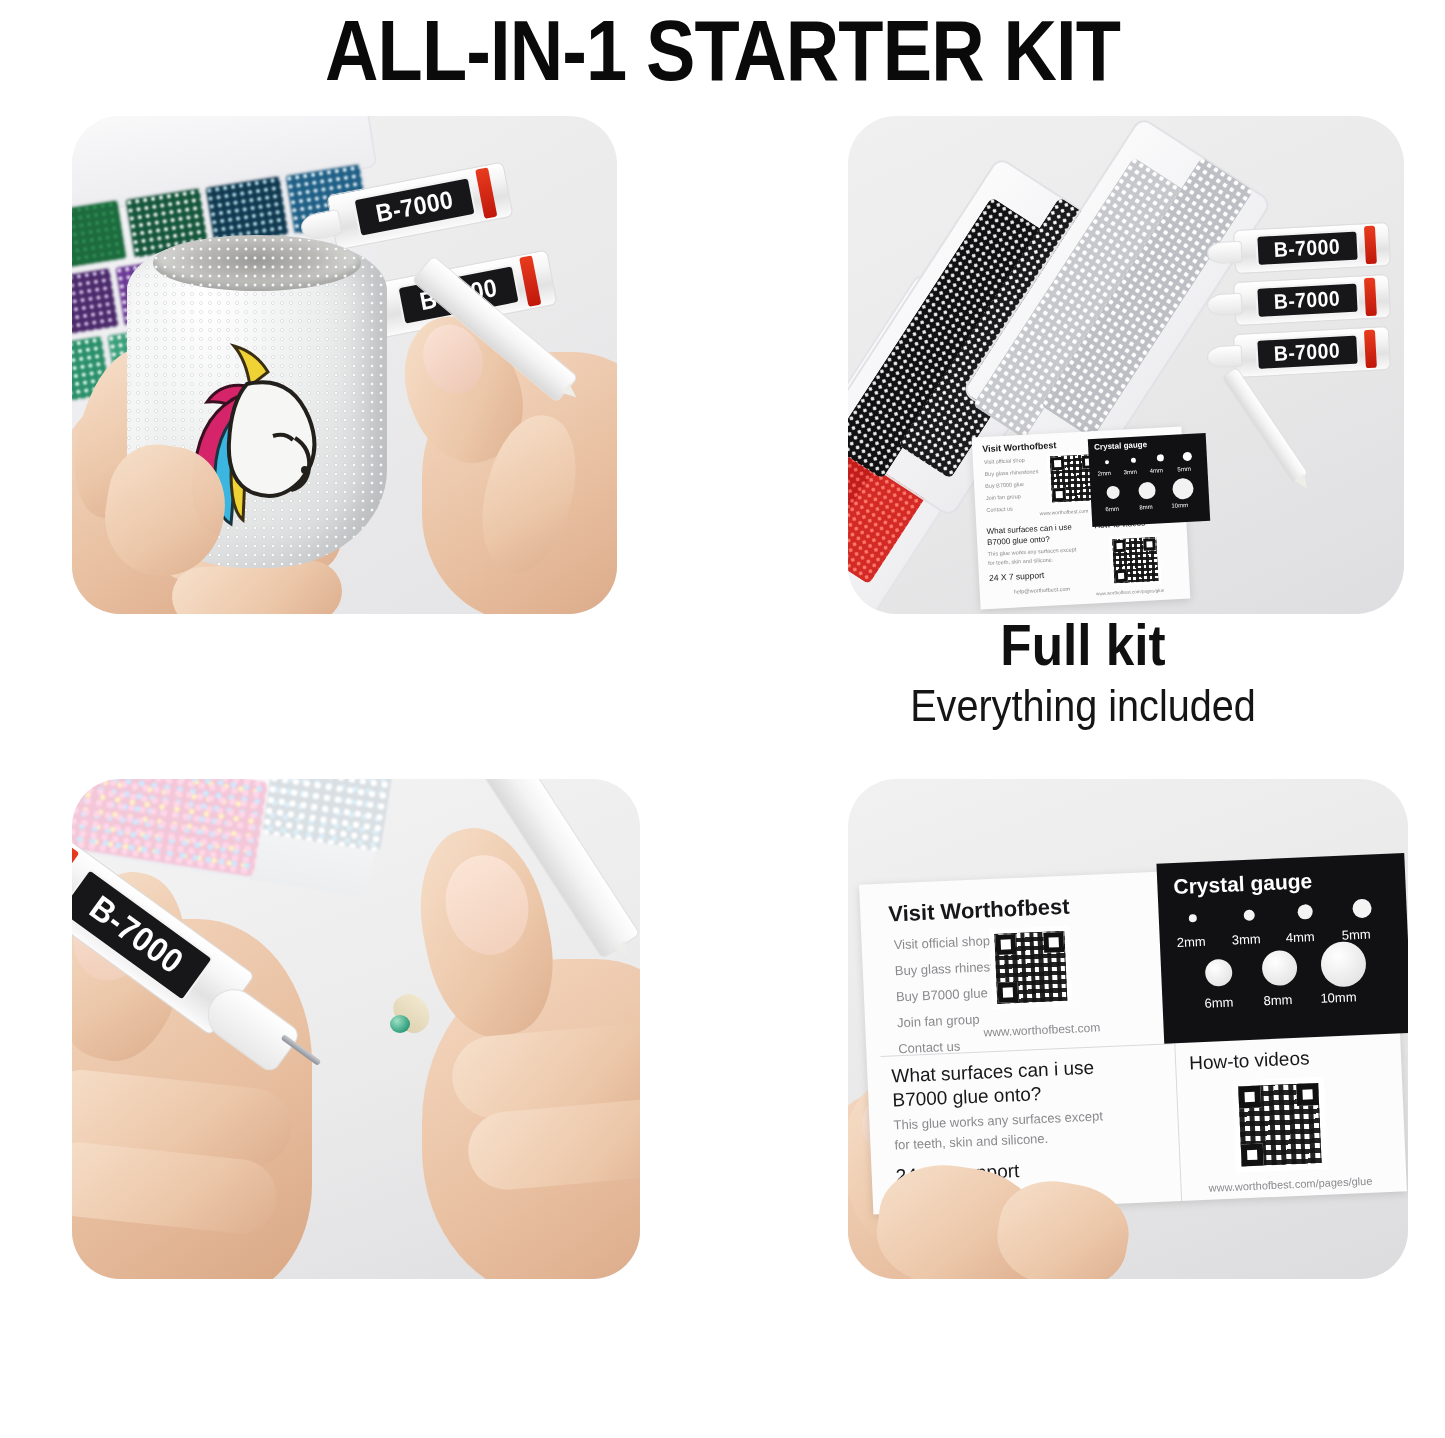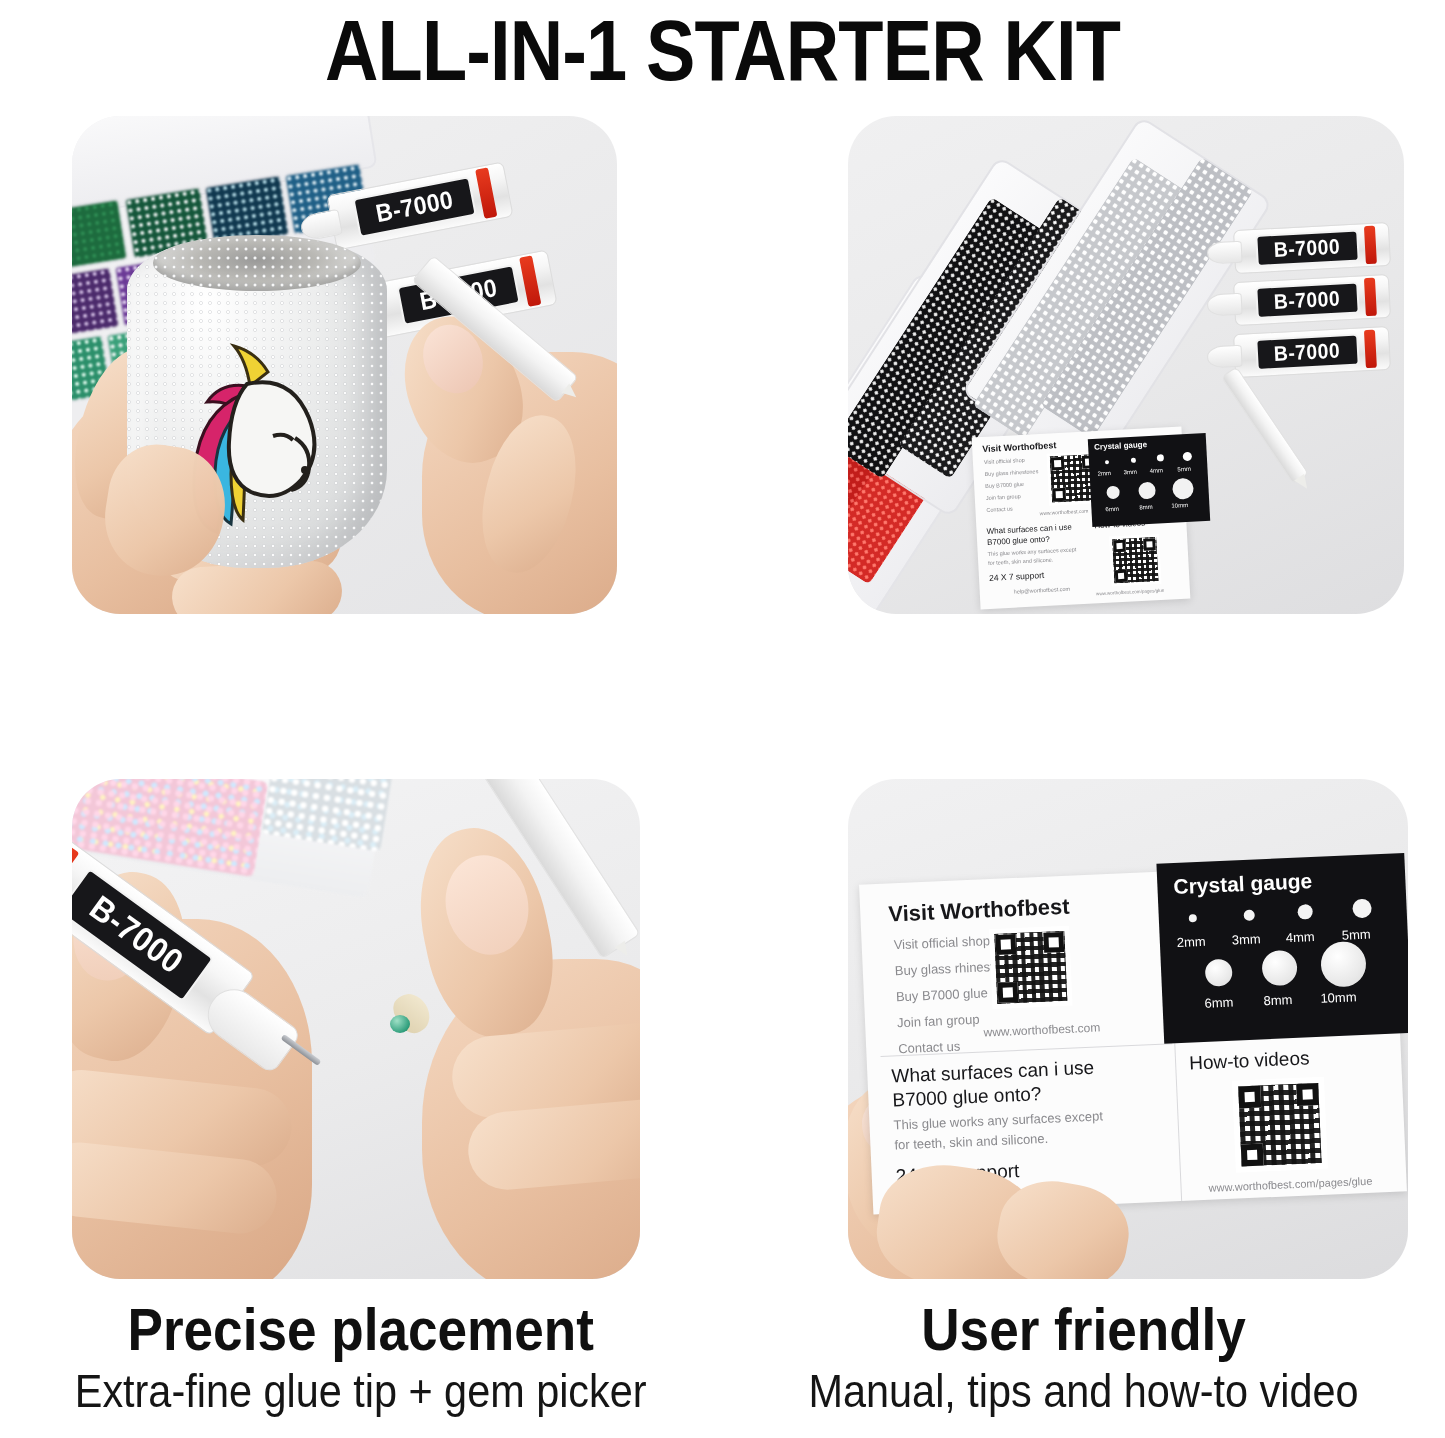--- a/index.html
+++ b/index.html
@@ -364,20 +364,24 @@
             <div class="art round" style="left:16px;top:48px;width:13px;height:13px;background:#f2f2f2;"></div>
             <div class="art round" style="left:48px;top:46px;width:17px;height:17px;background:#f2f2f2;"></div>
             <div class="art round" style="left:82px;top:44px;width:21px;height:21px;background:#f2f2f2;"></div>
             <div class="ctext light" style="left:14px;top:68px;font-size:6px;">6mm</div>
             <div class="ctext light" style="left:48px;top:68px;font-size:6px;">8mm</div>
             <div class="ctext light" style="left:80px;top:68px;font-size:6px;">10mm</div>
           </div>
         </div>
       </div>
 
+      <div class="cap-tr">
+        <div class="caption-h">Full kit</div>
+        <div class="caption-s">Everything included</div>
+      </div>
     </div>
 
     <div class="cell">
       <div class="photo-wrap">
         <div class="panel" id="photo-bl">
 
           <div class="art blur-s" style="left:-24px;top:-16px;width:330px;height:110px;transform:rotate(9deg);
                       background:linear-gradient(180deg,#fbfbfc,#edeef0);border-radius:10px;"></div>
           <div class="art blur-s" style="left:-22px;top:-14px;width:212px;height:96px;transform:rotate(9deg);border-radius:6px;background:
                radial-gradient(circle at 4px 3px,#ffd7e8 3px,transparent 3.6px) 0 0/11px 11px,
@@ -417,24 +421,20 @@
           <div class="art skin2" style="left:396px;top:326px;width:230px;height:78px;border-radius:44px;transform:rotate(-5deg);"></div>
 
           <div class="pencil" style="left:364px;top:44px;width:240px;height:46px;transform:rotate(57deg);"></div>
           <div class="art" style="left:320px;top:218px;width:40px;height:32px;transform:rotate(57deg);border-radius:50% 50% 40% 40%;
                       background:linear-gradient(160deg,#f3ead2,#ddd0ae);"></div>
           <div class="art round" style="left:318px;top:236px;width:20px;height:18px;
                       background:radial-gradient(circle at 35% 32%,#9fe0c6,#2f9e7c 70%,#1c6a53);"></div>
         </div>
       </div>
 
-      <div class="cap-bl">
-        <div class="caption-h">Precise placement</div>
-        <div class="caption-s">Extra-fine glue tip + gem picker</div>
-      </div>
     </div>
 
     <div class="cell">
       <div class="photo-wrap">
         <div class="panel" id="photo-br">
 
           <div class="art skin round" style="left:-40px;top:300px;width:300px;height:260px;border-radius:40% 40% 34% 40%;"></div>
           <div class="art skin2" style="left:-4px;top:300px;width:118px;height:168px;border-radius:48% 48% 44% 44%;transform:rotate(-7deg);"></div>
           <div class="art" style="left:14px;top:312px;width:74px;height:66px;border-radius:48%;transform:rotate(-7deg);
                       background:linear-gradient(165deg,#f8e4d8,#ecccb9);"></div>
@@ -496,20 +496,16 @@
               <div class="ctext light" style="left:101px;top:134px;font-size:13px;">8mm</div>
               <div class="ctext light" style="left:158px;top:134px;font-size:13px;">10mm</div>
             </div>
           </div>
 
           <div class="art skin2" style="left:30px;top:388px;width:160px;height:120px;border-radius:44% 44% 40% 40%;transform:rotate(8deg);"></div>
           <div class="art skin2" style="left:150px;top:404px;width:130px;height:104px;border-radius:44%;transform:rotate(10deg);"></div>
         </div>
       </div>
 
-      <div class="cap-br">
-        <div class="caption-h">User friendly</div>
-        <div class="caption-s">Manual, tips and how-to video</div>
-      </div>
     </div>
 
   </div>
 </div>
 
 </body></html>

